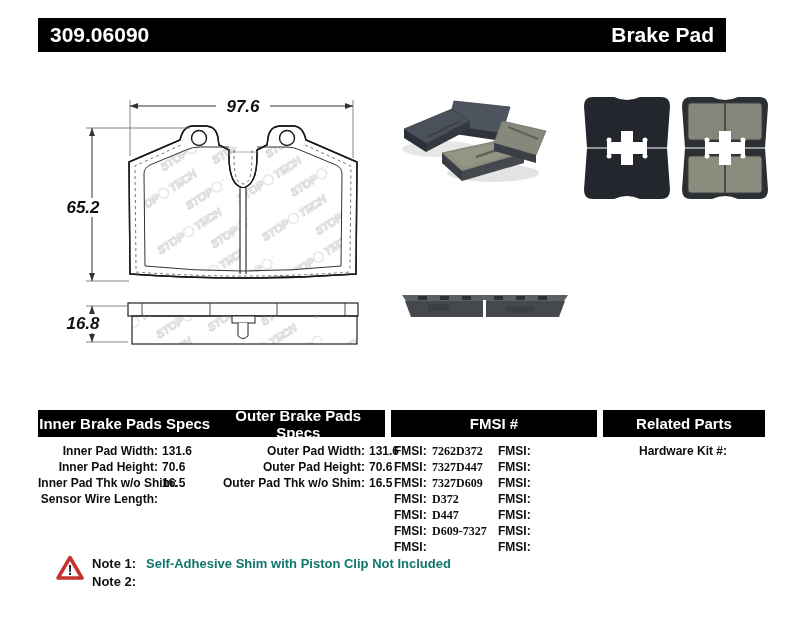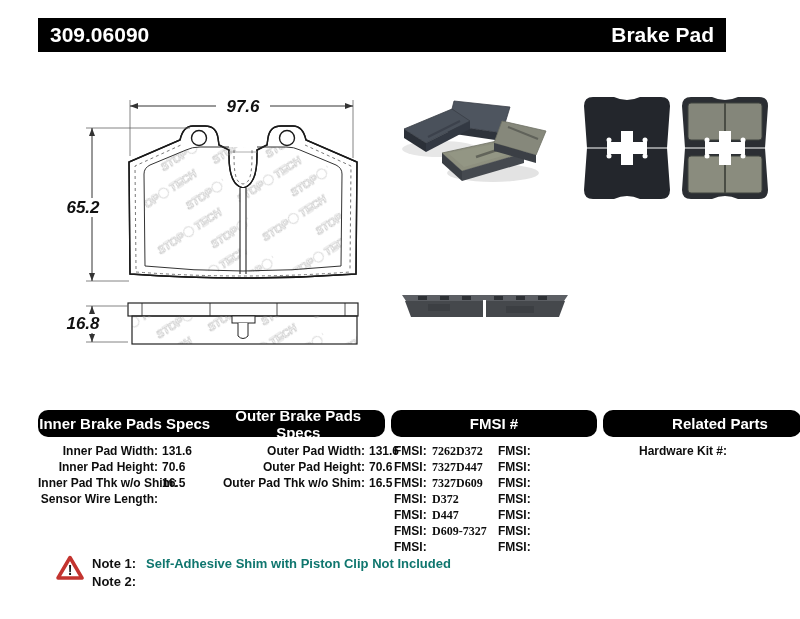--- a/index.html
+++ b/index.html
@@ -7,21 +7,21 @@
         font-family:"Liberation Sans", sans-serif;overflow:hidden;}
   
   .hdr-bar{position:absolute;left:38px;top:18px;width:688px;height:34px;background:#000;
            color:#fff;display:flex;justify-content:space-between;align-items:center;
            padding:0 12px;box-sizing:border-box;font-size:21px;font-weight:bold;}
   
   .abs{position:absolute;}
   
   .tbar{position:absolute;top:410px;height:27px;background:#000;color:#fff;
         display:flex;align-items:center;justify-content:center;
-        font-size:15px;font-weight:bold;border-radius:10px;}
+        font-size:15px;font-weight:bold;}
   .tbar .half{flex:1;text-align:center;}
   
   .col{position:absolute;top:443px;font-size:12px;font-weight:bold;color:#0d0d0d;}
   .srow{height:16px;line-height:16px;white-space:nowrap;}
   .lab{display:inline-block;text-align:right;}
   .val{display:inline-block;margin-left:4px;text-align:left;}
   .inner-col .lab{width:120px;}
   .outer-col .lab{width:165px;}
   .fmsi-l{display:inline-block;width:36px;}
   .fmsi-v{display:inline-block;width:64px;margin-left:2px;font-family:Liberation Serif, serif;}
@@ -192,21 +192,21 @@
     <rect x="85" y="14" width="3" height="18" fill="#ffffff"></rect>
   </svg>
 
   <div class="tbar" style="left:38px;width:347px;">
     <span class="half">Inner Brake Pads Specs</span>
     <span class="half">Outer Brake Pads Specs</span>
   </div>
   <div class="tbar" style="left:391px;width:206px;">
     <span>FMSI #</span>
   </div>
-  <div class="tbar" style="left:603px;width:162px;padding-left:36px;">
+  <div class="tbar" style="left:603px;width:162px;">
     <span>Related Parts</span>
   </div>
 
   <div class="col inner-col" style="left:38px;">
       <div class="srow">
       <span class="lab">Inner Pad Width:</span><span class="val">131.6</span>
     </div>
       <div class="srow">
       <span class="lab">Inner Pad Height:</span><span class="val">70.6</span>
     </div>

